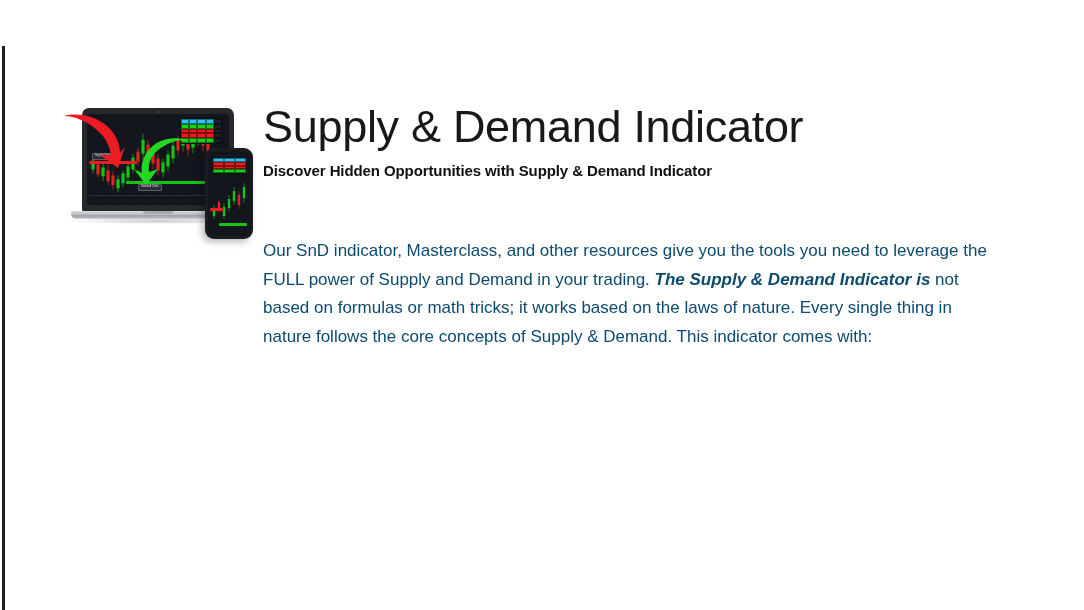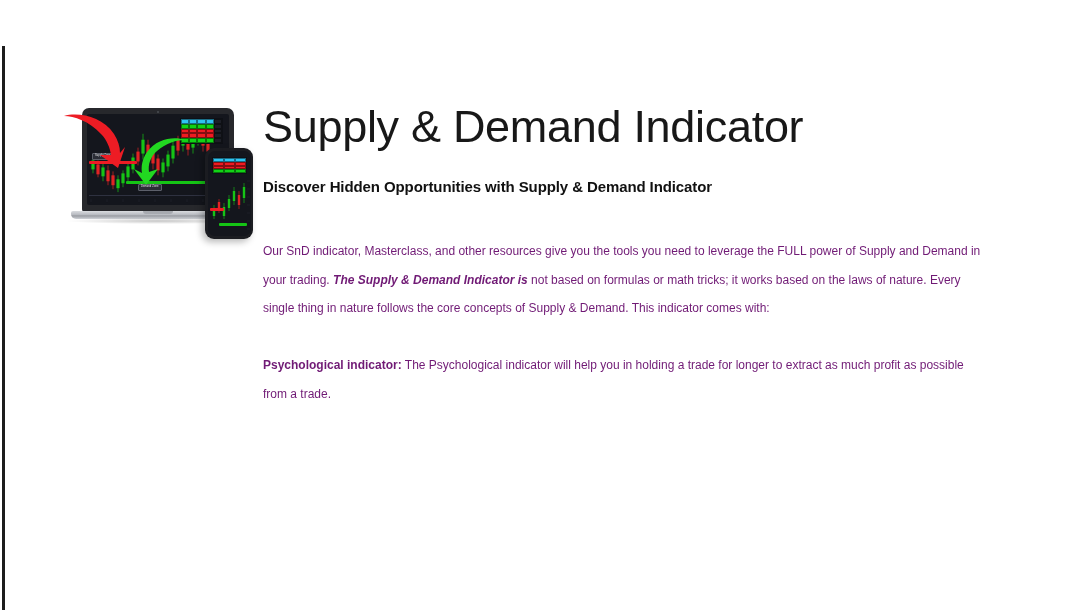--- a/index.html
+++ b/index.html
@@ -141,34 +141,34 @@
     position: absolute; left: 0; top: 58px;
     margin: 0;
     font-size: 45px;
     font-weight: 400;
     line-height: 1;
     color: #181818;
     letter-spacing: -0.3px;
     font-family: "Liberation Sans", sans-serif;
   }
   h2.subtitle {
-    position: absolute; left: 0; top: 132px;
+    position: absolute; left: 0; top: 116px;
     margin: 0;
     font-size: 15px;
     font-weight: bold;
     line-height: 1.2;
     color: #111111;
     letter-spacing: -0.1px;
   }
   .body-copy {
     position: absolute; left: 0; top: 191px;
     width: 728px;
-    font-size: 12px;
+    font-size: 17px;
     line-height: 28.6px;
-    color: #701a75;
+    color: #0c4a6e;
     font-family: "Liberation Sans", sans-serif;
   }
   .body-copy p { margin: 0; }
   .body-copy .spacer { height: 28.6px; }
   .body-copy b { font-weight: bold; }
   .body-copy i.bi { font-weight: bold; font-style: italic; }
 </style>
 </head>
 <body>
 
@@ -376,16 +376,15 @@
     <h2 class="subtitle">Discover Hidden Opportunities with Supply &amp; Demand Indicator</h2>
 
     <div class="body-copy">
 
       <p><span>Our SnD indicator, Masterclass, and other resources give you the tools you need to leverage the FULL power of Supply and Demand in your trading. </span><i class="bi">The Supply &amp; Demand Indicator is</i><span> not based on formulas or math tricks; it works based on the laws of nature. Every single thing in nature follows the core concepts of Supply &amp; Demand. This indicator comes with:</span></p>
 
       <div class="spacer"></div>
 
 
 
-      <p><b>Psychological indicator:</b><span> The Psychological indicator will help you in holding a trade for longer to extract as much profit as possible from a trade.</span></p>
     </div>
   </div>
 </div>
 
 </body></html>

